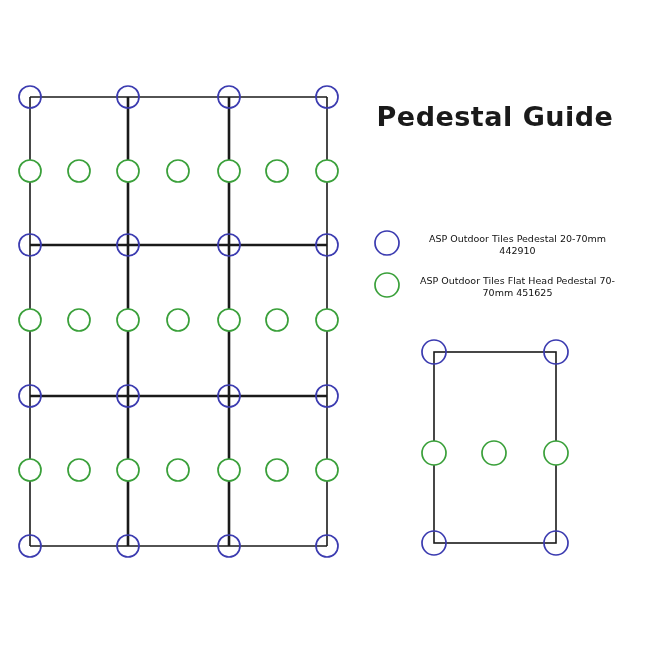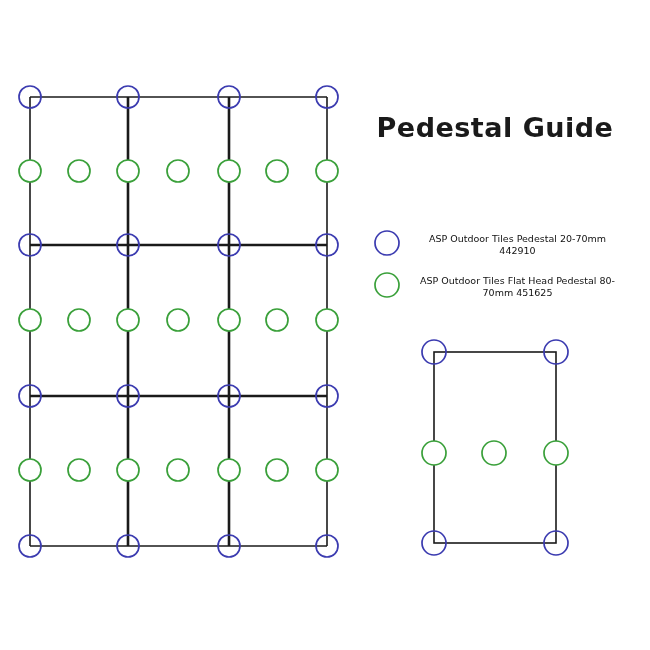--- a/index.html
+++ b/index.html
@@ -25,21 +25,20 @@
     left: 0; top: 0;
     width: 650px;
     height: 650px;
   }
   .title-block {
     position: absolute;
     left: 355px;
     top: 100px;
     width: 280px;
     text-align: center;
-    margin-top: 11px;
   }
   .title-line {
     font-family: "DejaVu Sans", sans-serif;
     font-size: 27px;
     font-weight: bold;
     color: #1a1a1a;
     letter-spacing: 0.5px;
     line-height: 34px;
   }
   .legend {
@@ -166,17 +165,17 @@
           </svg>
       </span>
       <span class="legend-text">ASP Outdoor Tiles Pedestal 20-70mm 442910</span>
     </div>
     <div class="legend-row">
       <span class="legend-swatch">
         <svg width="30" height="30" viewBox="0 0 30 30">
             <circle cx="15" cy="15" r="12" fill="none" stroke="#3aa03a" stroke-width="1.7"></circle>
           </svg>
       </span>
-      <span class="legend-text">ASP Outdoor Tiles Flat Head Pedestal 80-70mm 451625</span>
+      <span class="legend-text">ASP Outdoor Tiles Flat Head Pedestal 70-70mm 451625</span>
     </div>
   </div>
 
 </div>
 
 </body></html>

